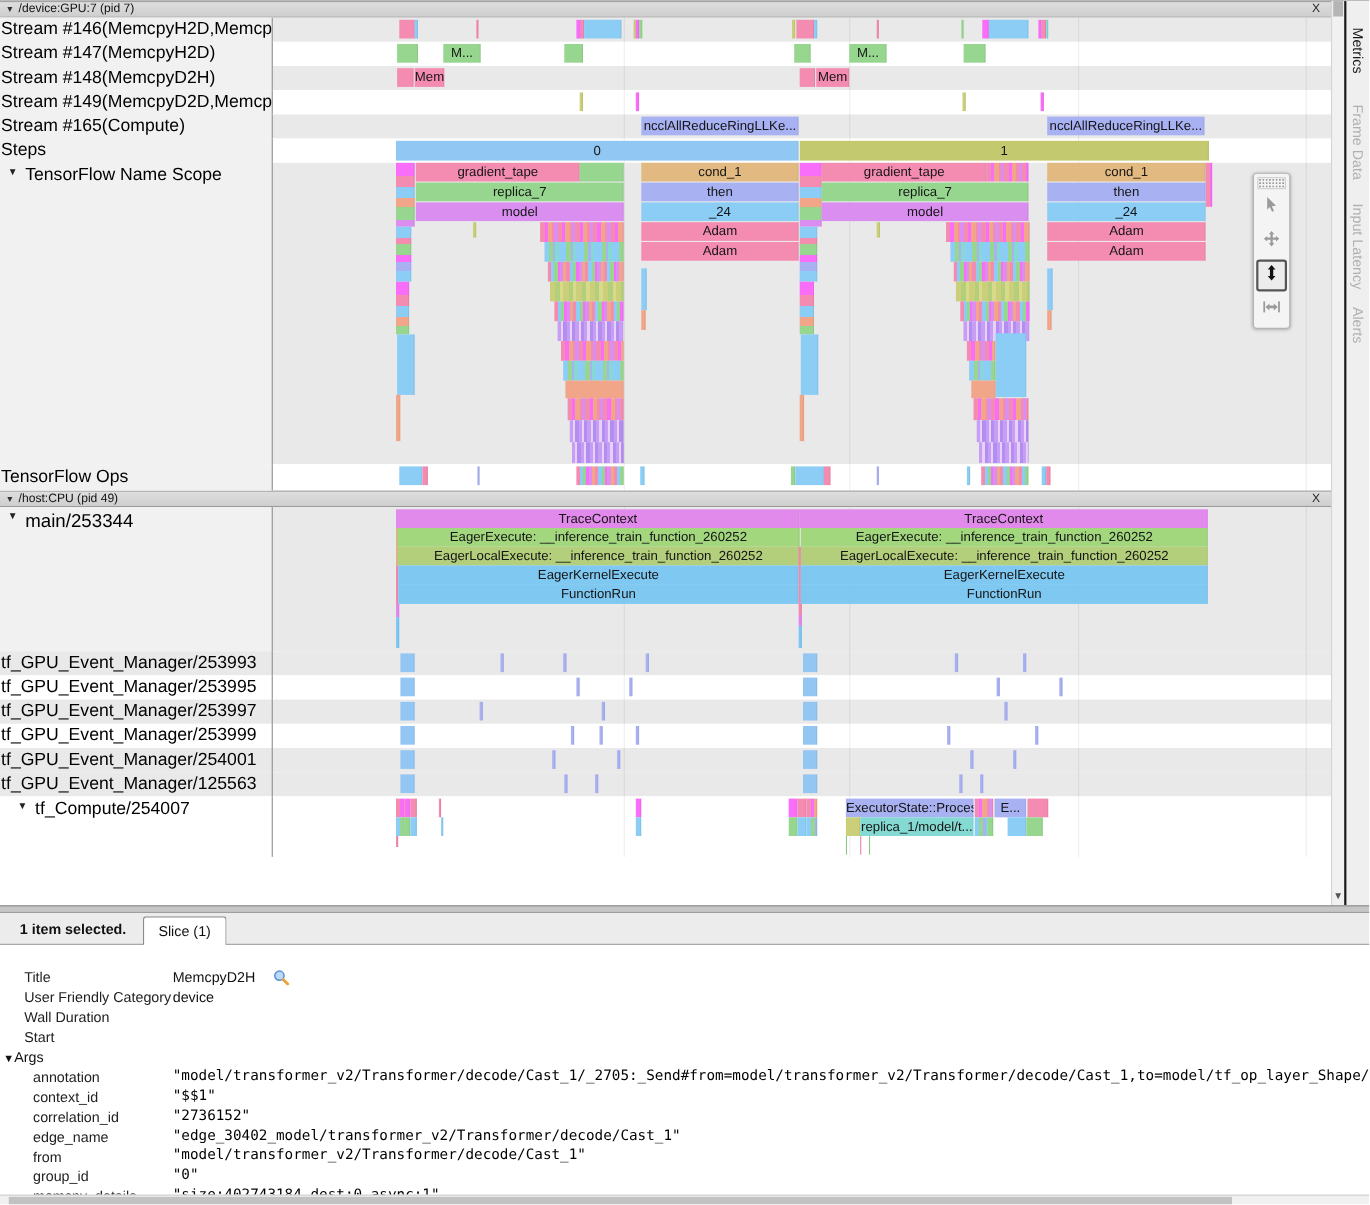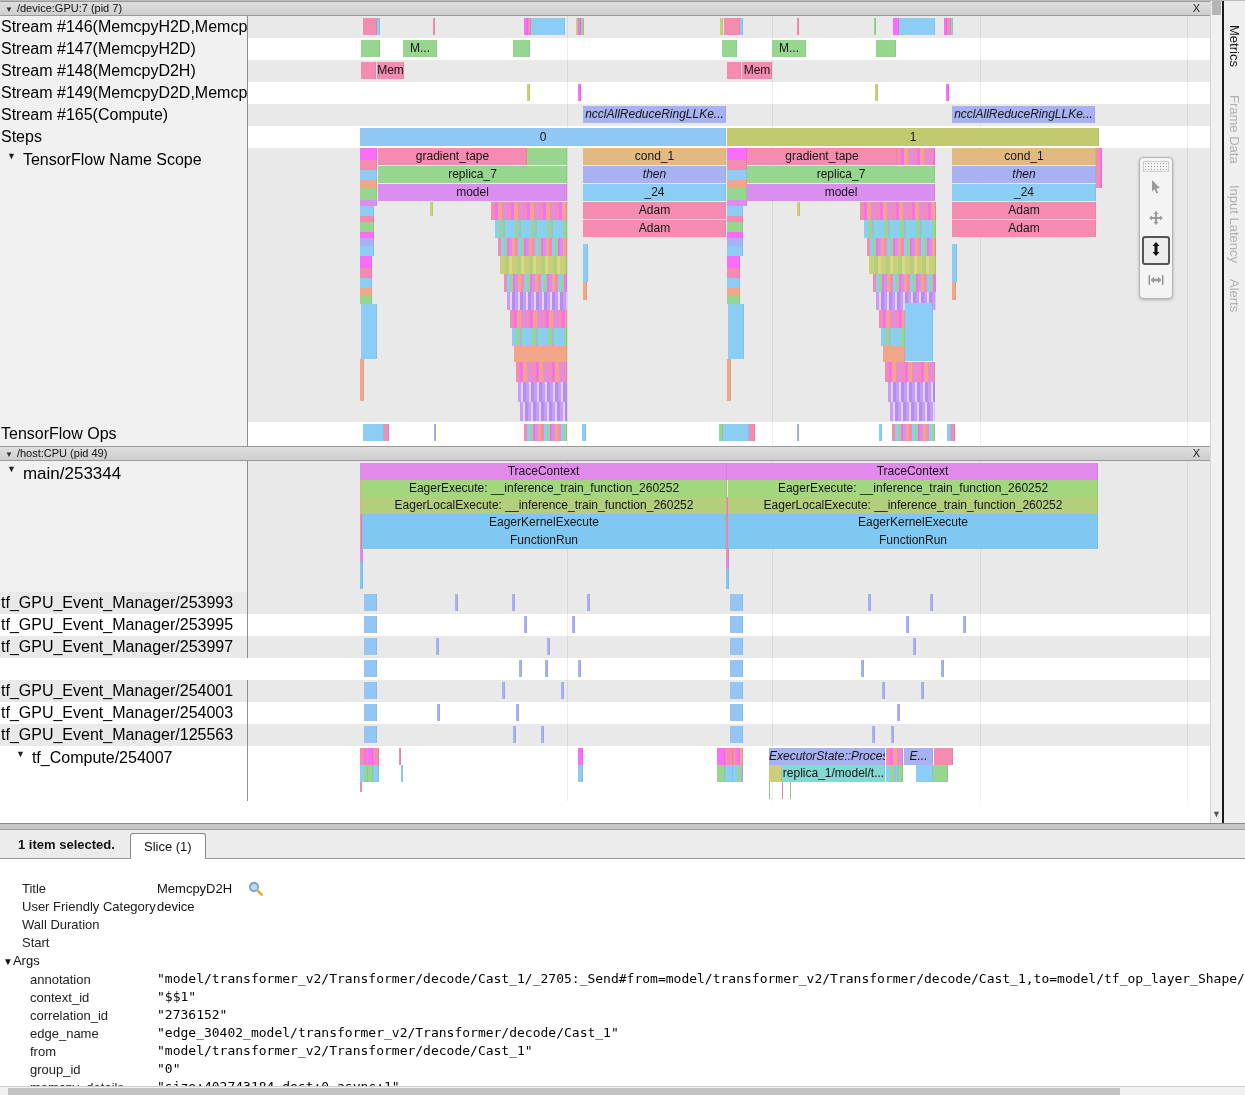--- a/index.html
+++ b/index.html
@@ -22,21 +22,21 @@
   .rlabel{position:absolute;left:0;top:0;bottom:0;width:248px;z-index:3;display:flex;align-items:center;
       font-size:16px;color:#000;white-space:nowrap;overflow:hidden;border-right:1px solid #8f8f8f;
       padding-left:1px;box-sizing:border-box;}
   .lab-solid{background:#f1f1f1;}
   .lab-top{align-items:flex-start;padding-top:3px;}
   .rtri{font-size:9px;margin:0 7px 0 6px;color:#222;flex:0 0 auto;}
   .gridline{position:absolute;top:0;bottom:0;width:1px;background:rgba(0,0,0,0.07);z-index:1;}
   
   .c-pink{background:#f48bb0;} .c-magenta{background:#f86ef8;} .c-green{background:#96d68f;}
   .c-violet{background:#d98ef0;} .c-orchid{background:#e289ec;} .c-sky{background:#8ccdf5;}
-  .c-sky2{background:#7ec8f2;} .c-periwinkle{background:#a8b1f2;font-style:italic;} .c-tan{background:#e2ba81;}
+  .c-sky2{background:#7ec8f2;} .c-periwinkle{background:#a8b1f2;} .c-tan{background:#e2ba81;}
   .c-olive{background:#cbcf79;} .c-stepblue{background:#90c7f3;} .c-stepolive{background:#c3c96e;}
   .c-salmon{background:#f2a689;} .c-teal{background:#84d9d2;} .c-ggreen{background:#a2d77d;}
   .c-ogreen{background:#b4cf7b;} .c-blue{background:#93c6f2;}
   .frag-warm{background:repeating-linear-gradient(90deg,#f48bb0 0 4px,#f86ef8 4px 7px,#f2a689 7px 11px,#f48bb0 11px 13px,#d98ef0 13px 16px);}
   .frag-cool{background:repeating-linear-gradient(90deg,#8ccdf5 0 4px,#96d68f 4px 8px,#a8b1f2 8px 10px,#84d9d2 10px 13px,#8ccdf5 13px 16px);}
   .frag-mix{background:repeating-linear-gradient(90deg,#f48bb0 0 3px,#8ccdf5 3px 6px,#96d68f 6px 9px,#f86ef8 9px 11px,#d98ef0 11px 14px,#f2a689 14px 17px);}
   .frag-olive{background:repeating-linear-gradient(90deg,#cbcf79 0 5px,#b4cf7b 5px 9px,#d9d98a 9px 12px);}
   .frag-purple{background:repeating-linear-gradient(90deg,#c79df5 0 3px,#e6d2f8 3px 5px,#b48df0 5px 8px);}
   .frag-stack{background:repeating-linear-gradient(180deg,#f86ef8 0 12px,#f48bb0 12px 22px,#8ccdf5 22px 32px,#f2a689 32px 40px,#96d68f 40px 52px,#d98ef0 52px 60px);}
   .frag-stack2{background:repeating-linear-gradient(180deg,#8ccdf5 0 10px,#f48bb0 10px 16px,#96d68f 16px 26px,#f86ef8 26px 32px,#a8b1f2 32px 40px);}
@@ -310,40 +310,33 @@
             </div>
           </div>
           <div class="trow bg-white" style="height: 22px;">
             <div class="slice c-blue" style="left: 364px; top: 2px; width: 13px; height: 17px;"></div>
             <div class="slice c-periwinkle" style="left: 519px; top: 2px; width: 3px; height: 17px;"></div>
             <div class="slice c-periwinkle" style="left: 545px; top: 2px; width: 3px; height: 17px;"></div>
             <div class="slice c-periwinkle" style="left: 578px; top: 2px; width: 3px; height: 17px;"></div>
             <div class="slice c-blue" style="left: 730px; top: 2px; width: 13px; height: 17px;"></div>
             <div class="slice c-periwinkle" style="left: 861px; top: 2px; width: 3px; height: 17px;"></div>
             <div class="slice c-periwinkle" style="left: 941px; top: 2px; width: 3px; height: 17px;"></div>
+            <div class="rlabel">
+              <span class="rtext">tf_GPU_Event_Manager/253999</span>
+            </div>
           </div>
           <div class="trow bg-gray" style="height: 22px;">
             <div class="slice c-blue" style="left: 364px; top: 2px; width: 13px; height: 17px;"></div>
             <div class="slice c-periwinkle" style="left: 502px; top: 2px; width: 3px; height: 17px;"></div>
             <div class="slice c-periwinkle" style="left: 561px; top: 2px; width: 3px; height: 17px;"></div>
             <div class="slice c-blue" style="left: 730px; top: 2px; width: 13px; height: 17px;"></div>
             <div class="slice c-periwinkle" style="left: 882px; top: 2px; width: 3px; height: 17px;"></div>
             <div class="slice c-periwinkle" style="left: 921px; top: 2px; width: 3px; height: 17px;"></div>
             <div class="rlabel">
               <span class="rtext">tf_GPU_Event_Manager/254001</span>
-            </div>
-          </div>
-          <div class="trow bg-white" style="height: 22px;">
-            <div class="slice c-blue" style="left: 364px; top: 2px; width: 13px; height: 17px;"></div>
-            <div class="slice c-periwinkle" style="left: 437px; top: 2px; width: 3px; height: 17px;"></div>
-            <div class="slice c-periwinkle" style="left: 516px; top: 2px; width: 3px; height: 17px;"></div>
-            <div class="slice c-blue" style="left: 730px; top: 2px; width: 13px; height: 17px;"></div>
-            <div class="slice c-periwinkle" style="left: 897px; top: 2px; width: 3px; height: 17px;"></div>
-            <div class="rlabel">
-              <span class="rtext">tf_GPU_Event_Manager/254003</span>
             </div>
           </div>
           <div class="trow bg-gray" style="height: 22px;">
             <div class="slice c-blue" style="left: 364px; top: 2px; width: 13px; height: 17px;"></div>
             <div class="slice c-periwinkle" style="left: 513px; top: 2px; width: 3px; height: 17px;"></div>
             <div class="slice c-periwinkle" style="left: 541px; top: 2px; width: 3px; height: 17px;"></div>
             <div class="slice c-blue" style="left: 730px; top: 2px; width: 13px; height: 17px;"></div>
             <div class="slice c-periwinkle" style="left: 872px; top: 2px; width: 3px; height: 17px;"></div>
             <div class="slice c-periwinkle" style="left: 891px; top: 2px; width: 3px; height: 17px;"></div>
             <div class="rlabel">

